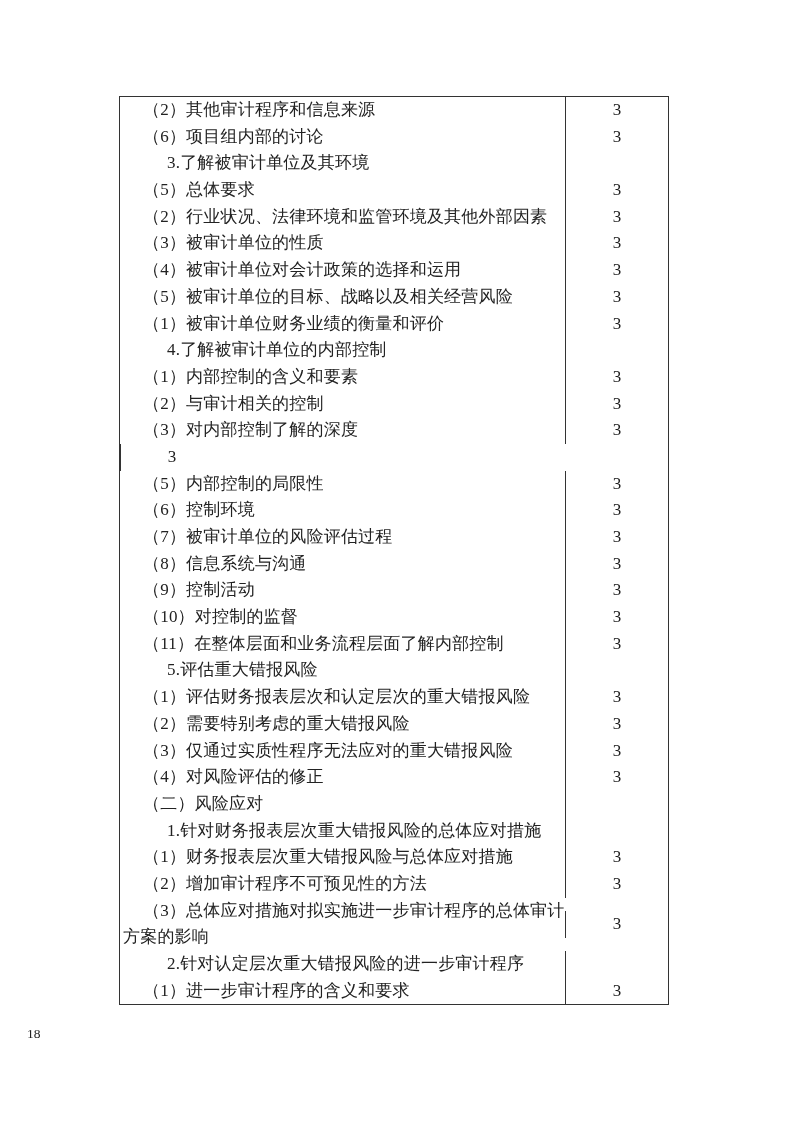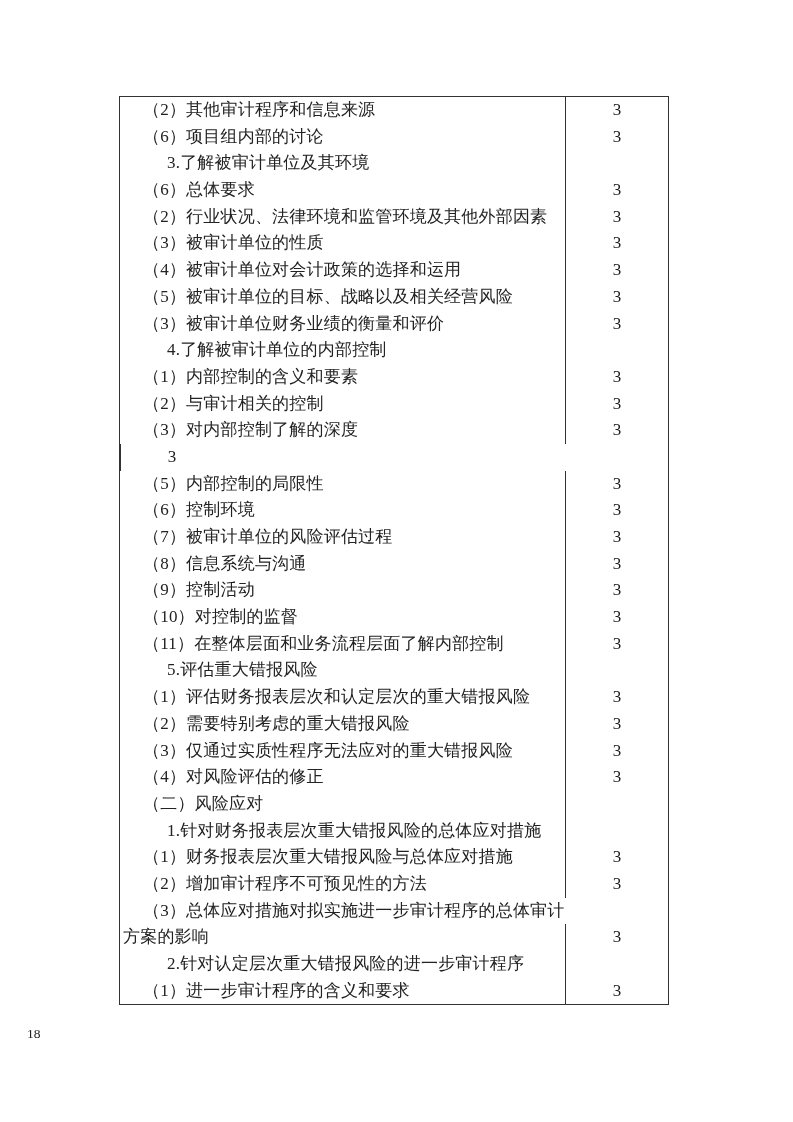--- a/index.html
+++ b/index.html
@@ -14,21 +14,21 @@
     overflow: hidden;
   }
   .doc-table {
     position: absolute;
     left: 119px;
     top: 96px;
     width: 550px;
     border: 1px solid #333333;
     background: #ffffff;
   }
-  .row { display: flex; align-items: flex-end; }
+  .row { display: flex; align-items: center; }
   .cell-text {
     width: 445px;
     overflow: hidden;
   }
   .cell-score {
     width: 103px;
     border-left: 1px solid #333333;
     display: flex;
     align-items: flex-end;
     justify-content: center;
@@ -82,21 +82,21 @@
       <div class="row">
         <div class="cell-text">
           <div class="line ln-num">3.了解被审计单位及其环境</div>
         </div>
         <div class="cell-score">
           <div class="score-text"></div>
         </div>
       </div>
       <div class="row">
         <div class="cell-text">
-          <div class="line ln-paren">（6）总体要求</div>
+          <div class="line ln-paren">（5）总体要求</div>
         </div>
         <div class="cell-score">
           <div class="score-text">3</div>
         </div>
       </div>
       <div class="row">
         <div class="cell-text">
           <div class="line ln-paren">（2）行业状况、法律环境和监管环境及其他外部因素</div>
         </div>
         <div class="cell-score">
@@ -122,21 +122,21 @@
       <div class="row">
         <div class="cell-text">
           <div class="line ln-paren">（5）被审计单位的目标、战略以及相关经营风险</div>
         </div>
         <div class="cell-score">
           <div class="score-text">3</div>
         </div>
       </div>
       <div class="row">
         <div class="cell-text">
-          <div class="line ln-paren">（3）被审计单位财务业绩的衡量和评价</div>
+          <div class="line ln-paren">（1）被审计单位财务业绩的衡量和评价</div>
         </div>
         <div class="cell-score">
           <div class="score-text">3</div>
         </div>
       </div>
       <div class="row">
         <div class="cell-text">
           <div class="line ln-num">4.了解被审计单位的内部控制</div>
         </div>
         <div class="cell-score">

